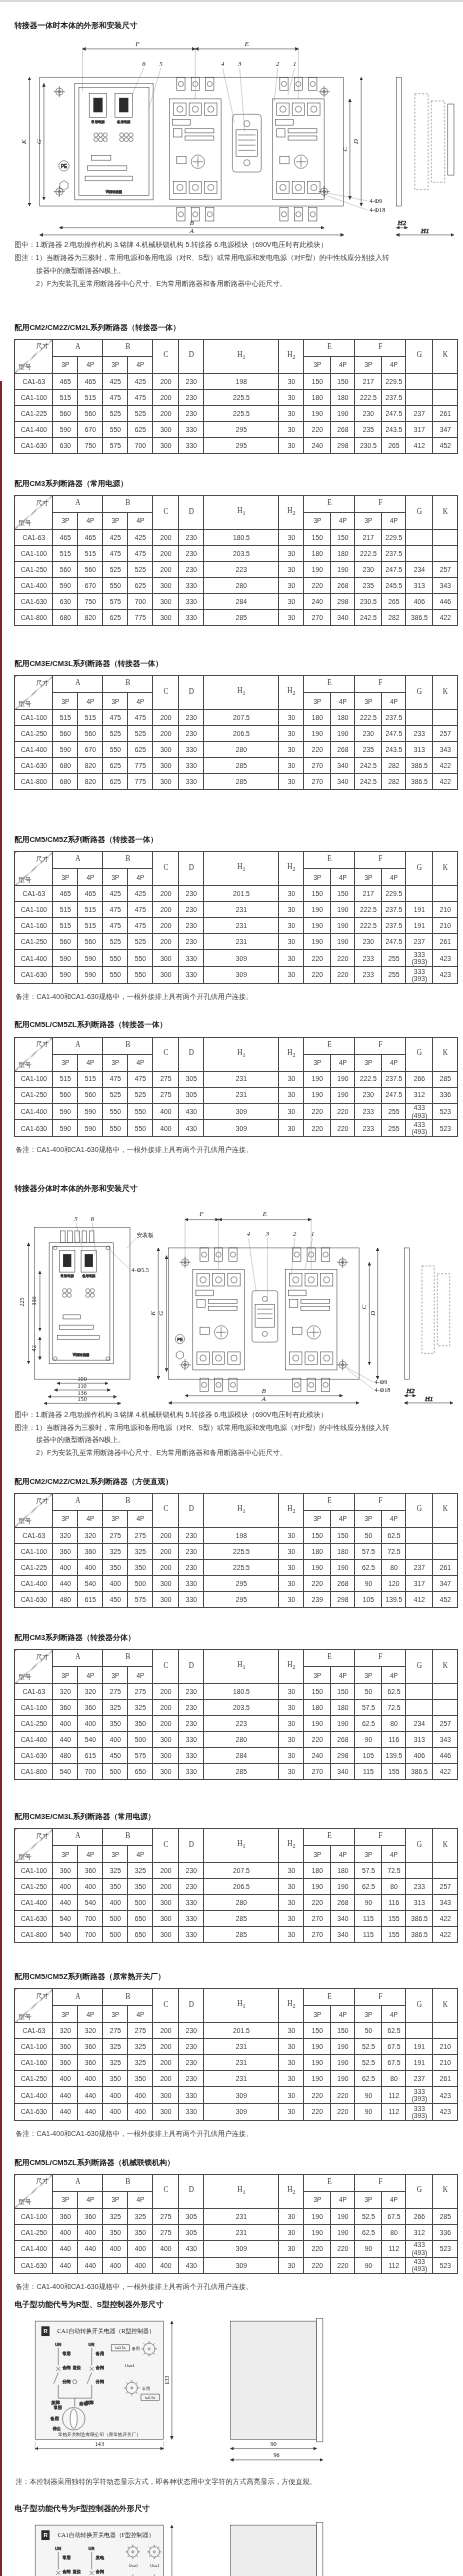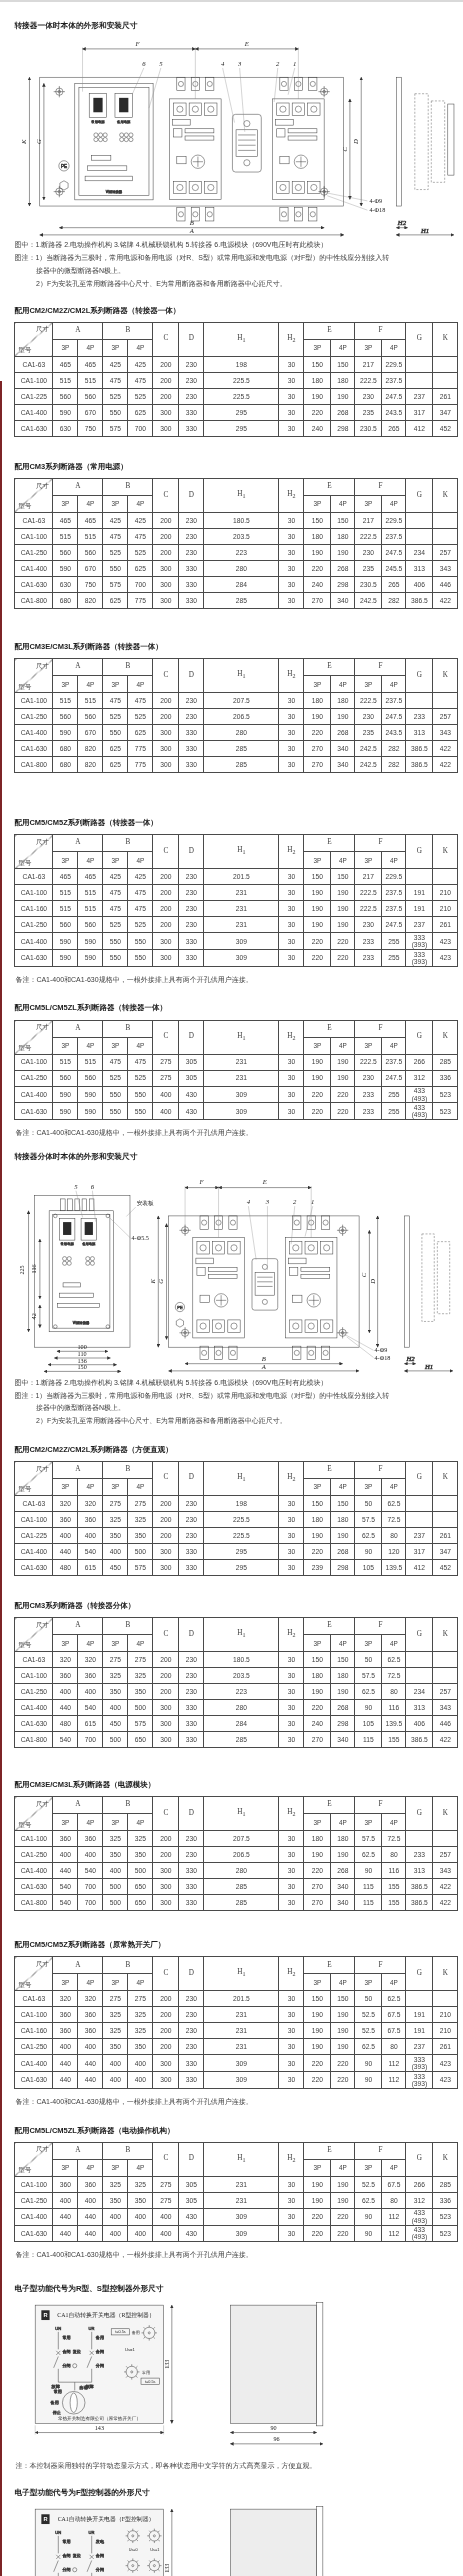--- a/index.html
+++ b/index.html
@@ -204,21 +204,21 @@
     </g>
   </svg>
 
   <div class="fignotes">
     <p>图中：1.断路器 2.电动操作机构 3.铭牌 4.机械联锁机构 5.转接器 6.电源模块（690V电压时有此模块）</p>
     <p>图注：1）当断路器为三极时，常用电源和备用电源（对R、S型）或常用电源和发电电源（对F型）的中性线应分别接入转</p>
     <p class="ind">接器中的微型断路器N极上。</p>
     <p class="ind">2）F为安装孔至常用断路器中心尺寸、E为常用断路器和备用断路器中心距尺寸。</p>
   </div>
 
-  <h3 class="tbl-title" style="margin-top:16px">配用CM2/CM2Z/CM2L系列断路器（转接器一体）</h3>
+  <h3 class="tbl-title" style="margin-top:33px">配用CM2/CM2Z/CM2L系列断路器（转接器一体）</h3>
   <table class="dim-table">
       <colgroup>
         <col style="width: 38px;">
         <col style="width: 25px;">
         <col style="width: 25px;">
         <col style="width: 25px;">
         <col style="width: 25px;">
         <col style="width: 26px;">
         <col style="width: 25px;">
         <col style="width: 75px;">
@@ -892,21 +892,21 @@
           <td>233</td>
           <td>255</td>
           <td>433
 (493)</td>
           <td>523</td>
         </tr>
       </tbody>
     </table>
   <p class="tbl-note">备注：CA1-400和CA1-630规格中，一根外接排上具有两个开孔供用户连接。</p>
 
-  <h2 class="sec" style="margin-top:14px">转接器分体时本体的外形和安装尺寸</h2>
+  <h2 class="sec" style="margin-top:29px">转接器分体时本体的外形和安装尺寸</h2>
 
   <svg width="441" height="208" viewBox="0 0 856 404">
     <defs>
       <marker id="a2" viewBox="0 0 10 10" refX="9" refY="5" markerWidth="7" markerHeight="7" orient="auto-start-reverse">
         <path d="M0,0L10,5L0,10z" fill="#333"></path>
       </marker>
       <g id="hl2" class="s">
         <circle r="7"></circle>
           <circle r="2.5"></circle>
           <line x1="-11" y1="0" x2="11" y2="0"></line>
@@ -1356,21 +1356,21 @@
           <td>270</td>
           <td>340</td>
           <td>115</td>
           <td>155</td>
           <td>386.5</td>
           <td>422</td>
         </tr>
       </tbody>
     </table>
 
-  <h3 class="tbl-title" style="margin-top:32px">配用CM3E/CM3L系列断路器（电源模块）</h3>
+  <h3 class="tbl-title" style="margin-top:32px">配用CM3E/CM3L系列断路器（常用电源）</h3>
   <table class="dim-table">
       <colgroup>
         <col style="width: 38px;">
         <col style="width: 25px;">
         <col style="width: 25px;">
         <col style="width: 25px;">
         <col style="width: 25px;">
         <col style="width: 26px;">
         <col style="width: 25px;">
         <col style="width: 75px;">
@@ -1642,21 +1642,21 @@
           <td>90</td>
           <td>112</td>
           <td>333
 (393)</td>
           <td>423</td>
         </tr>
       </tbody>
     </table>
   <p class="tbl-note">备注：CA1-400和CA1-630规格中，一根外接排上具有两个开孔供用户连接。</p>
 
-  <h3 class="tbl-title" style="margin-top:18.5px">配用CM5L/CM5ZL系列断路器（电动操作机构）</h3>
+  <h3 class="tbl-title" style="margin-top:18.5px">配用CM5L/CM5ZL系列断路器（机械联锁机构）</h3>
   <table class="dim-table">
       <colgroup>
         <col style="width: 38px;">
         <col style="width: 25px;">
         <col style="width: 25px;">
         <col style="width: 25px;">
         <col style="width: 25px;">
         <col style="width: 26px;">
         <col style="width: 25px;">
         <col style="width: 75px;">
@@ -1761,21 +1761,21 @@
           <td>90</td>
           <td>112</td>
           <td>433
 (493)</td>
           <td>523</td>
         </tr>
       </tbody>
     </table>
   <p class="tbl-note">备注：CA1-400和CA1-630规格中，一根外接排上具有两个开孔供用户连接。</p>
 
-  <h2 class="sec" style="margin-top:24px">电子型功能代号为R型、S型控制器外形尺寸</h2>
+  <h2 class="sec" style="margin-top:8px">电子型功能代号为R型、S型控制器外形尺寸</h2>
 
   <svg width="441" height="150" viewBox="0 0 856 292">
     <defs>
       <marker id="a3" viewBox="0 0 10 10" refX="9" refY="5" markerWidth="7" markerHeight="7" orient="auto-start-reverse">
         <path d="M0,0L10,5L0,10z" fill="#333"></path>
       </marker>
       <g id="dl3" class="s">
         <circle r="11"></circle>
           <circle r="2"></circle>
         <line x1="0" y1="-11" x2="0" y2="-15"></line>

